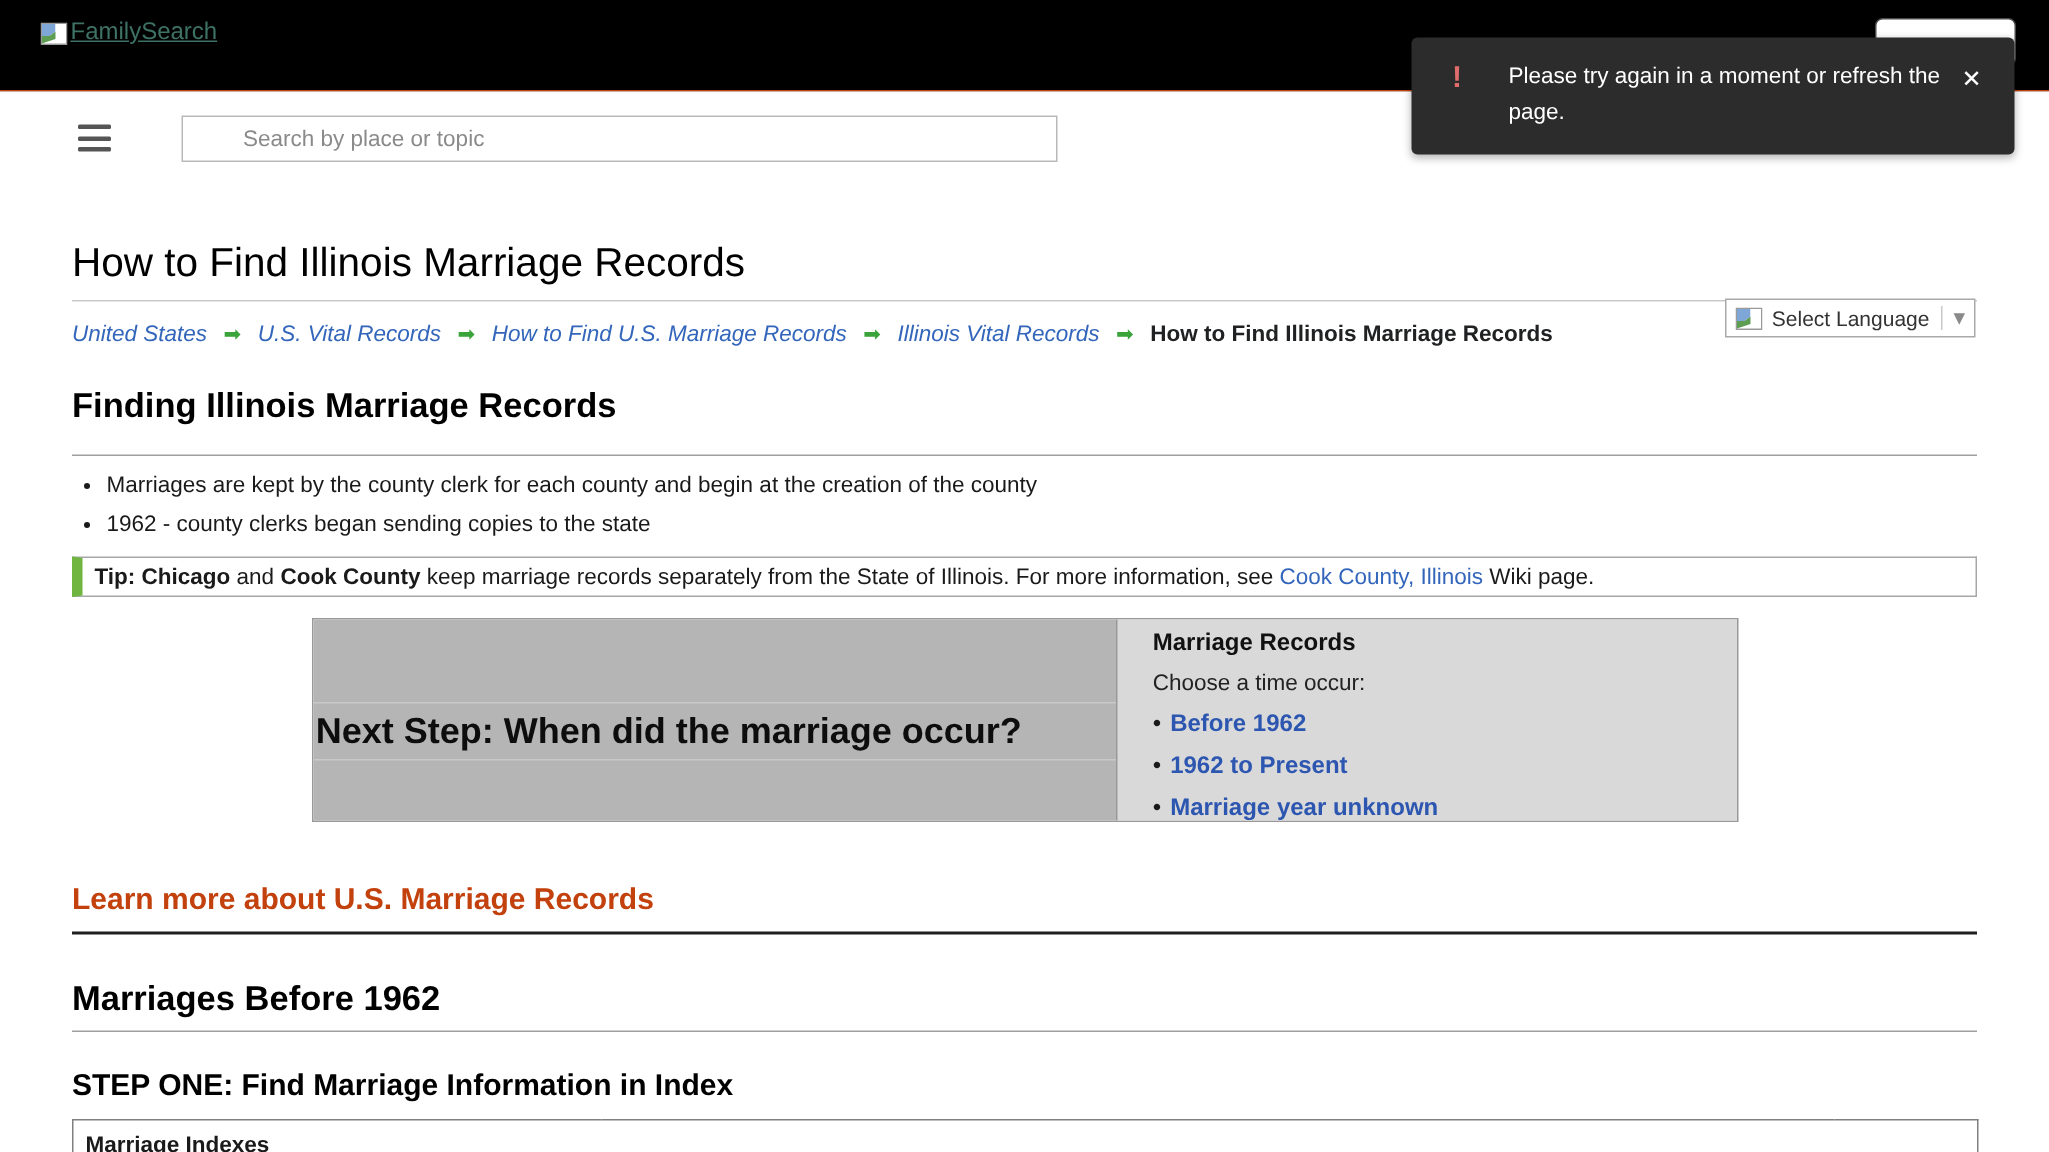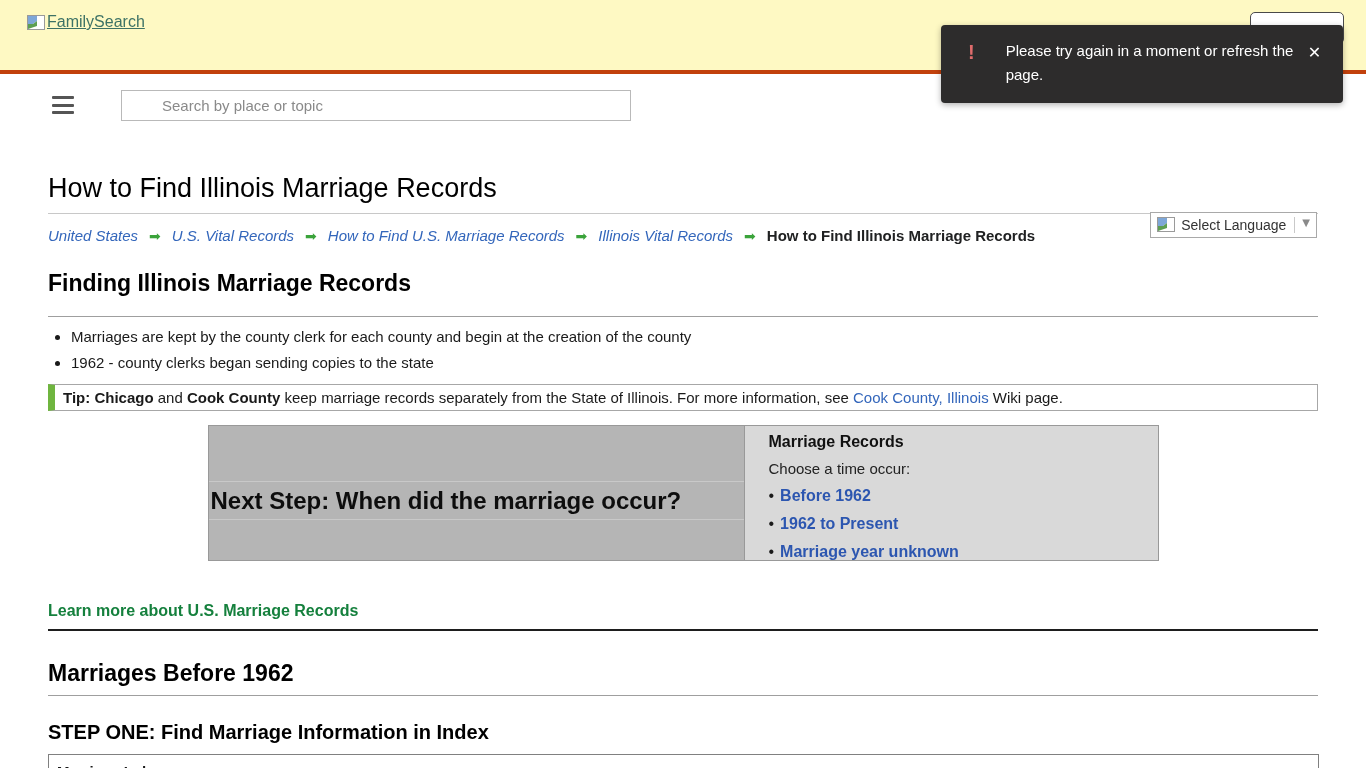--- a/index.html
+++ b/index.html
@@ -1,52 +1,52 @@
 <!DOCTYPE html>
 <html><head>
 <meta charset="utf-8">
 <style>
   * { margin:0; padding:0; box-sizing:border-box; }
   html,body { width:1366px; height:768px; overflow:hidden; background:#fff;
               font-family:"Liberation Sans", sans-serif; color:#1a1a1a; }
 
   
-  .topbar { height:74px; border-bottom:4px solid #c2410c; position:relative; background:#fef9c3; }
+  .topbar { height:61px; border-bottom:1px solid #c2410c; position:relative; background:#000000; }
   .logo-link { position:absolute; left:27px; top:13px; display:flex; align-items:center; gap:2px;
                color:#3d7265; font-size:16px; text-decoration:underline; cursor:pointer; }
   .broken-img { width:18px; height:15px; display:inline-block; }
 
   .hidden-btn { position:absolute; right:22px; top:12px; width:94px; height:32px;
                 border:1px solid #4a4a4a; border-radius:5px; background:#fff; z-index:1; }
 
   
   .toast { position:absolute; right:23px; top:25px; width:402px; height:78px;
            background:#2d2c2c; border-radius:4px; z-index:5; display:flex; align-items:flex-start;
            box-shadow:0 2px 6px rgba(0,0,0,.3); }
   .toast-icon { color:#e06c6c; font-weight:bold; font-size:20px; margin:16px 0 0 27px; }
   .toast-msg { color:#fff; font-size:15px; line-height:24px; width:288px; margin:14px 0 0 31px; }
   .toast-close { color:#fff; font-size:16px; margin:18px 0 0 14px; cursor:pointer; background:none; border:none; }
 
   
   .navrow { height:64px; position:relative; background:#fff; }
   .hamburger { position:absolute; left:52px; top:22px; width:22px; height:18px; cursor:pointer;
                display:flex; flex-direction:column; justify-content:space-between; }
   .hamburger div { height:3px; background:#555; border-radius:1px; }
-  .search-input { position:absolute; left:121px; top:16px; width:510px; height:31px;
+  .search-input { position:absolute; left:121px; top:16px; width:584px; height:31px;
                   border:1px solid #b9b9b9; font-size:15px; padding-left:40px; color:#333;
                   font-family:"Liberation Sans", sans-serif; }
   .search-input::placeholder { color:#8a8a8a; }
 
   
   .main { position:relative; padding:0 48px; }
 
   h1.page-title { margin-top:35px; font-size:27px; font-weight:400; color:#000;
                   padding-bottom:9px; border-bottom:1px solid #c8c8c8; }
 
-  .lang-widget { position:absolute; top:39px; right:49px; display:flex; 
+  .lang-widget { position:absolute; top:39px; right:49px; display:flex; align-items:center;
                  border:1px solid #a9a9a9; background:#fff; padding:4px 6px; cursor:pointer; }
   .lang-widget .label { font-size:14px; color:#333; margin:0 8px 0 6px; }
   .lang-widget .divider { width:1px; height:16px; background:#c9c9c9; margin-right:7px; }
   .lang-widget .arrow { font-size:10px; color:#8a8a8a; font-family:"DejaVu Sans", sans-serif; }
 
   
   .breadcrumb { margin-top:13px; font-size:15px; display:flex; align-items:center; flex-wrap:wrap; }
   .breadcrumb a { color:#3366bb; font-style:italic; text-decoration:none; cursor:pointer; }
   .bc-arrow { color:#3aa33a; font-family:"DejaVu Sans", sans-serif; font-size:14px; margin:0 11px; }
   .bc-current { font-weight:bold; color:#202122; }
@@ -70,22 +70,22 @@
   .ns-left .row-mid { height:38px; border-bottom:1px solid #c9c9c9; display:flex; align-items:center; }
   .ns-left .row-mid span { font-size:24px; font-weight:bold; color:#0d0d0d; padding-left:2px; }
   .ns-left .row-bot { flex:1; }
   .ns-right { flex:1; background:#d9d9d9; border-left:1px solid #999; padding:7px 0 0 24px; }
   .ns-right .panel-title { font-size:16px; font-weight:bold; color:#111; }
   .ns-right .panel-sub { font-size:15px; color:#222; margin-top:9px; }
   .ns-right .opt { margin-top:10px; font-size:16px; }
   .ns-right .opt-bullet { color:#1a1a1a; margin-right:6px; }
   .ns-right .opt a { color:#2c56b0; font-weight:bold; text-decoration:none; cursor:pointer; }
 
-  .learn-more { display:inline-block; margin-top:41px; font-size:16px; font-weight:bold;
-                color:#15803d; text-decoration:none; cursor:pointer; }
+  .learn-more { display:inline-block; margin-top:41px; font-size:20px; font-weight:bold;
+                color:#c2410c; text-decoration:none; cursor:pointer; }
   .divider-hr { margin-top:9px; height:2px; background:#1e1e1e; border:none; }
 
   h2.b1962 { margin-top:29px; font-size:23px; font-weight:bold; color:#000;
              padding-bottom:8px; border-bottom:1px solid #9f9f9f; }
   h3.stepone { margin-top:25px; font-size:20px; font-weight:bold; color:#000; }
 
   
   table.idx { margin-top:10px; width:100%; border-collapse:collapse; table-layout:fixed; }
   table.idx th, table.idx td { border:1px solid #808080; }
   table.idx th.tbl-head { text-align:left; font-size:15px; font-weight:bold; padding:8px; }

